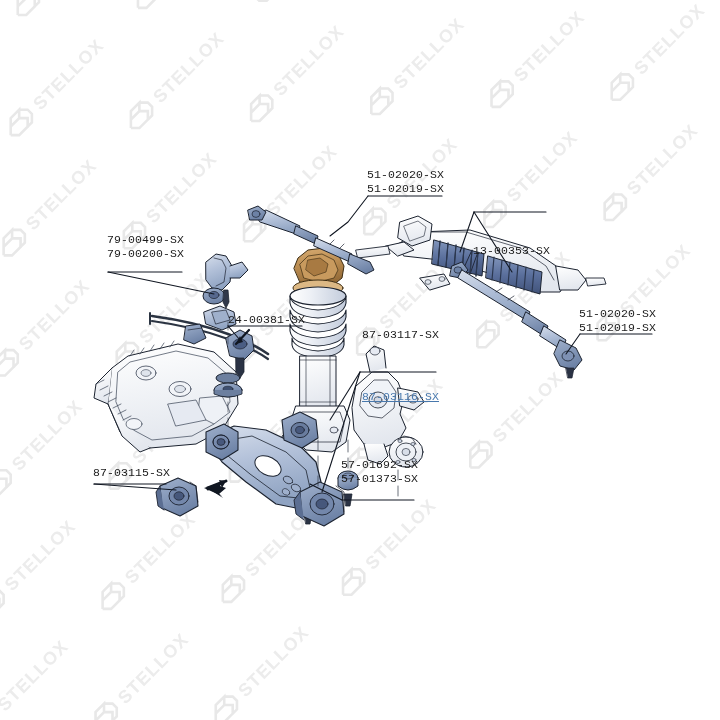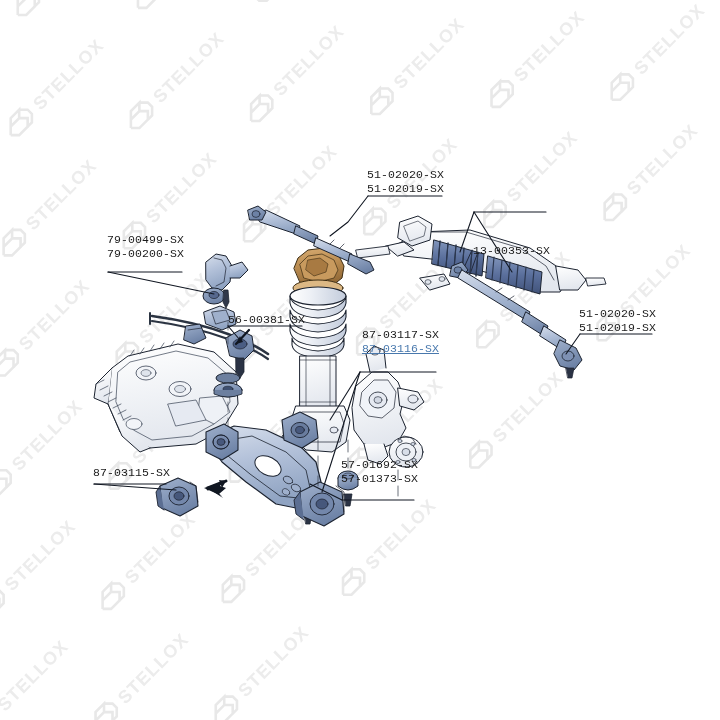--- a/index.html
+++ b/index.html
@@ -44,20 +44,21 @@
     letter-spacing: 0.1px;
   }
   .label .ln {
     display: block;
     font-family: Liberation Mono, monospace;
   }
   .label .link {
     color: #4878ad;
     text-decoration: underline;
     cursor: pointer;
+    margin-top: 48px;
   }
 </style>
 </head>
 <body>
 
 <div id="stage">
 
   <svg id="watermark" viewBox="0 0 720 720" xmlns="http://www.w3.org/2000/svg">
     <defs>
       <g id="wmUnit">
@@ -479,21 +480,21 @@
   <div class="label" style="left:473px; top:196px;margin-top:48px;">
     <span class="ln">13-00353-SX</span>
   </div>
 
   <div class="label" style="left:107px; top:233px;">
     <span class="ln">79-00499-SX</span>
     <span class="ln">79-00200-SX</span>
   </div>
 
   <div class="label" style="left:228px; top:313px;">
-    <span class="ln">56-00381-SX</span>
+    <span class="ln">24-00381-SX</span>
   </div>
 
   <div class="label" style="left:579px; top:307px;">
     <span class="ln">51-02020-SX</span>
     <span class="ln">51-02019-SX</span>
   </div>
 
   <div class="label" style="left:362px; top:328px;">
     <span class="ln">87-03117-SX</span>
     <span class="ln link">87-03116-SX</span>

